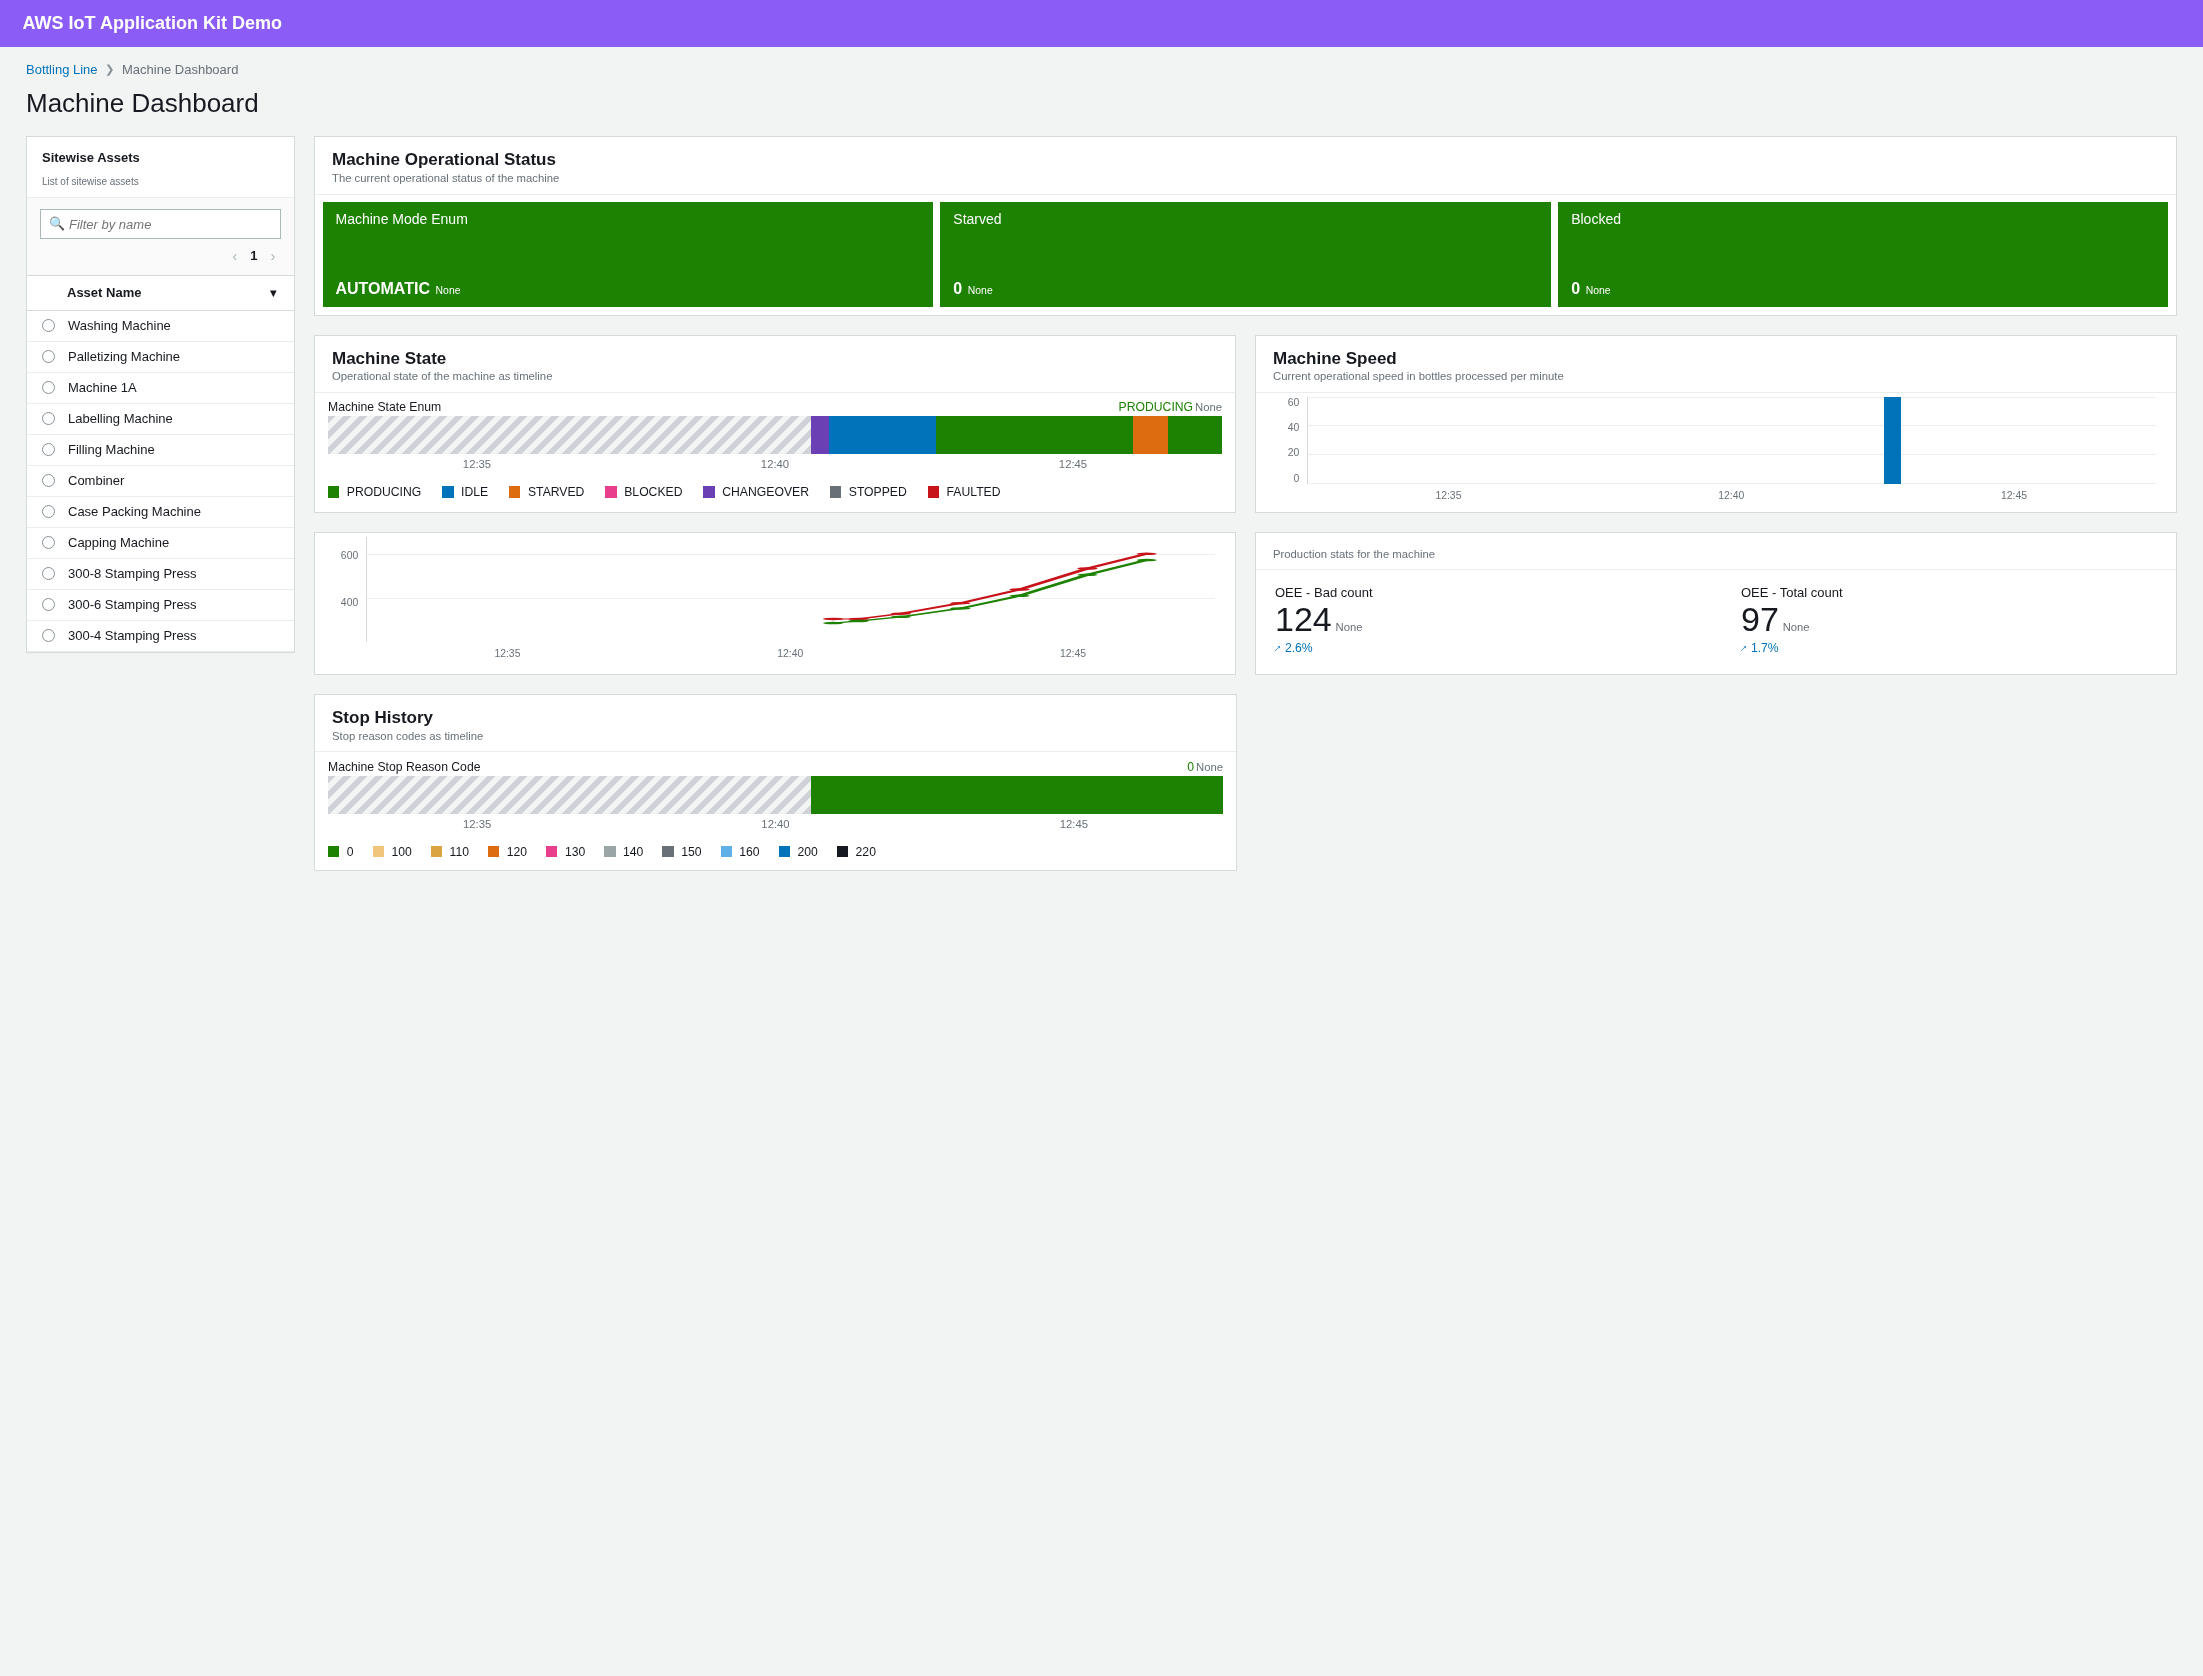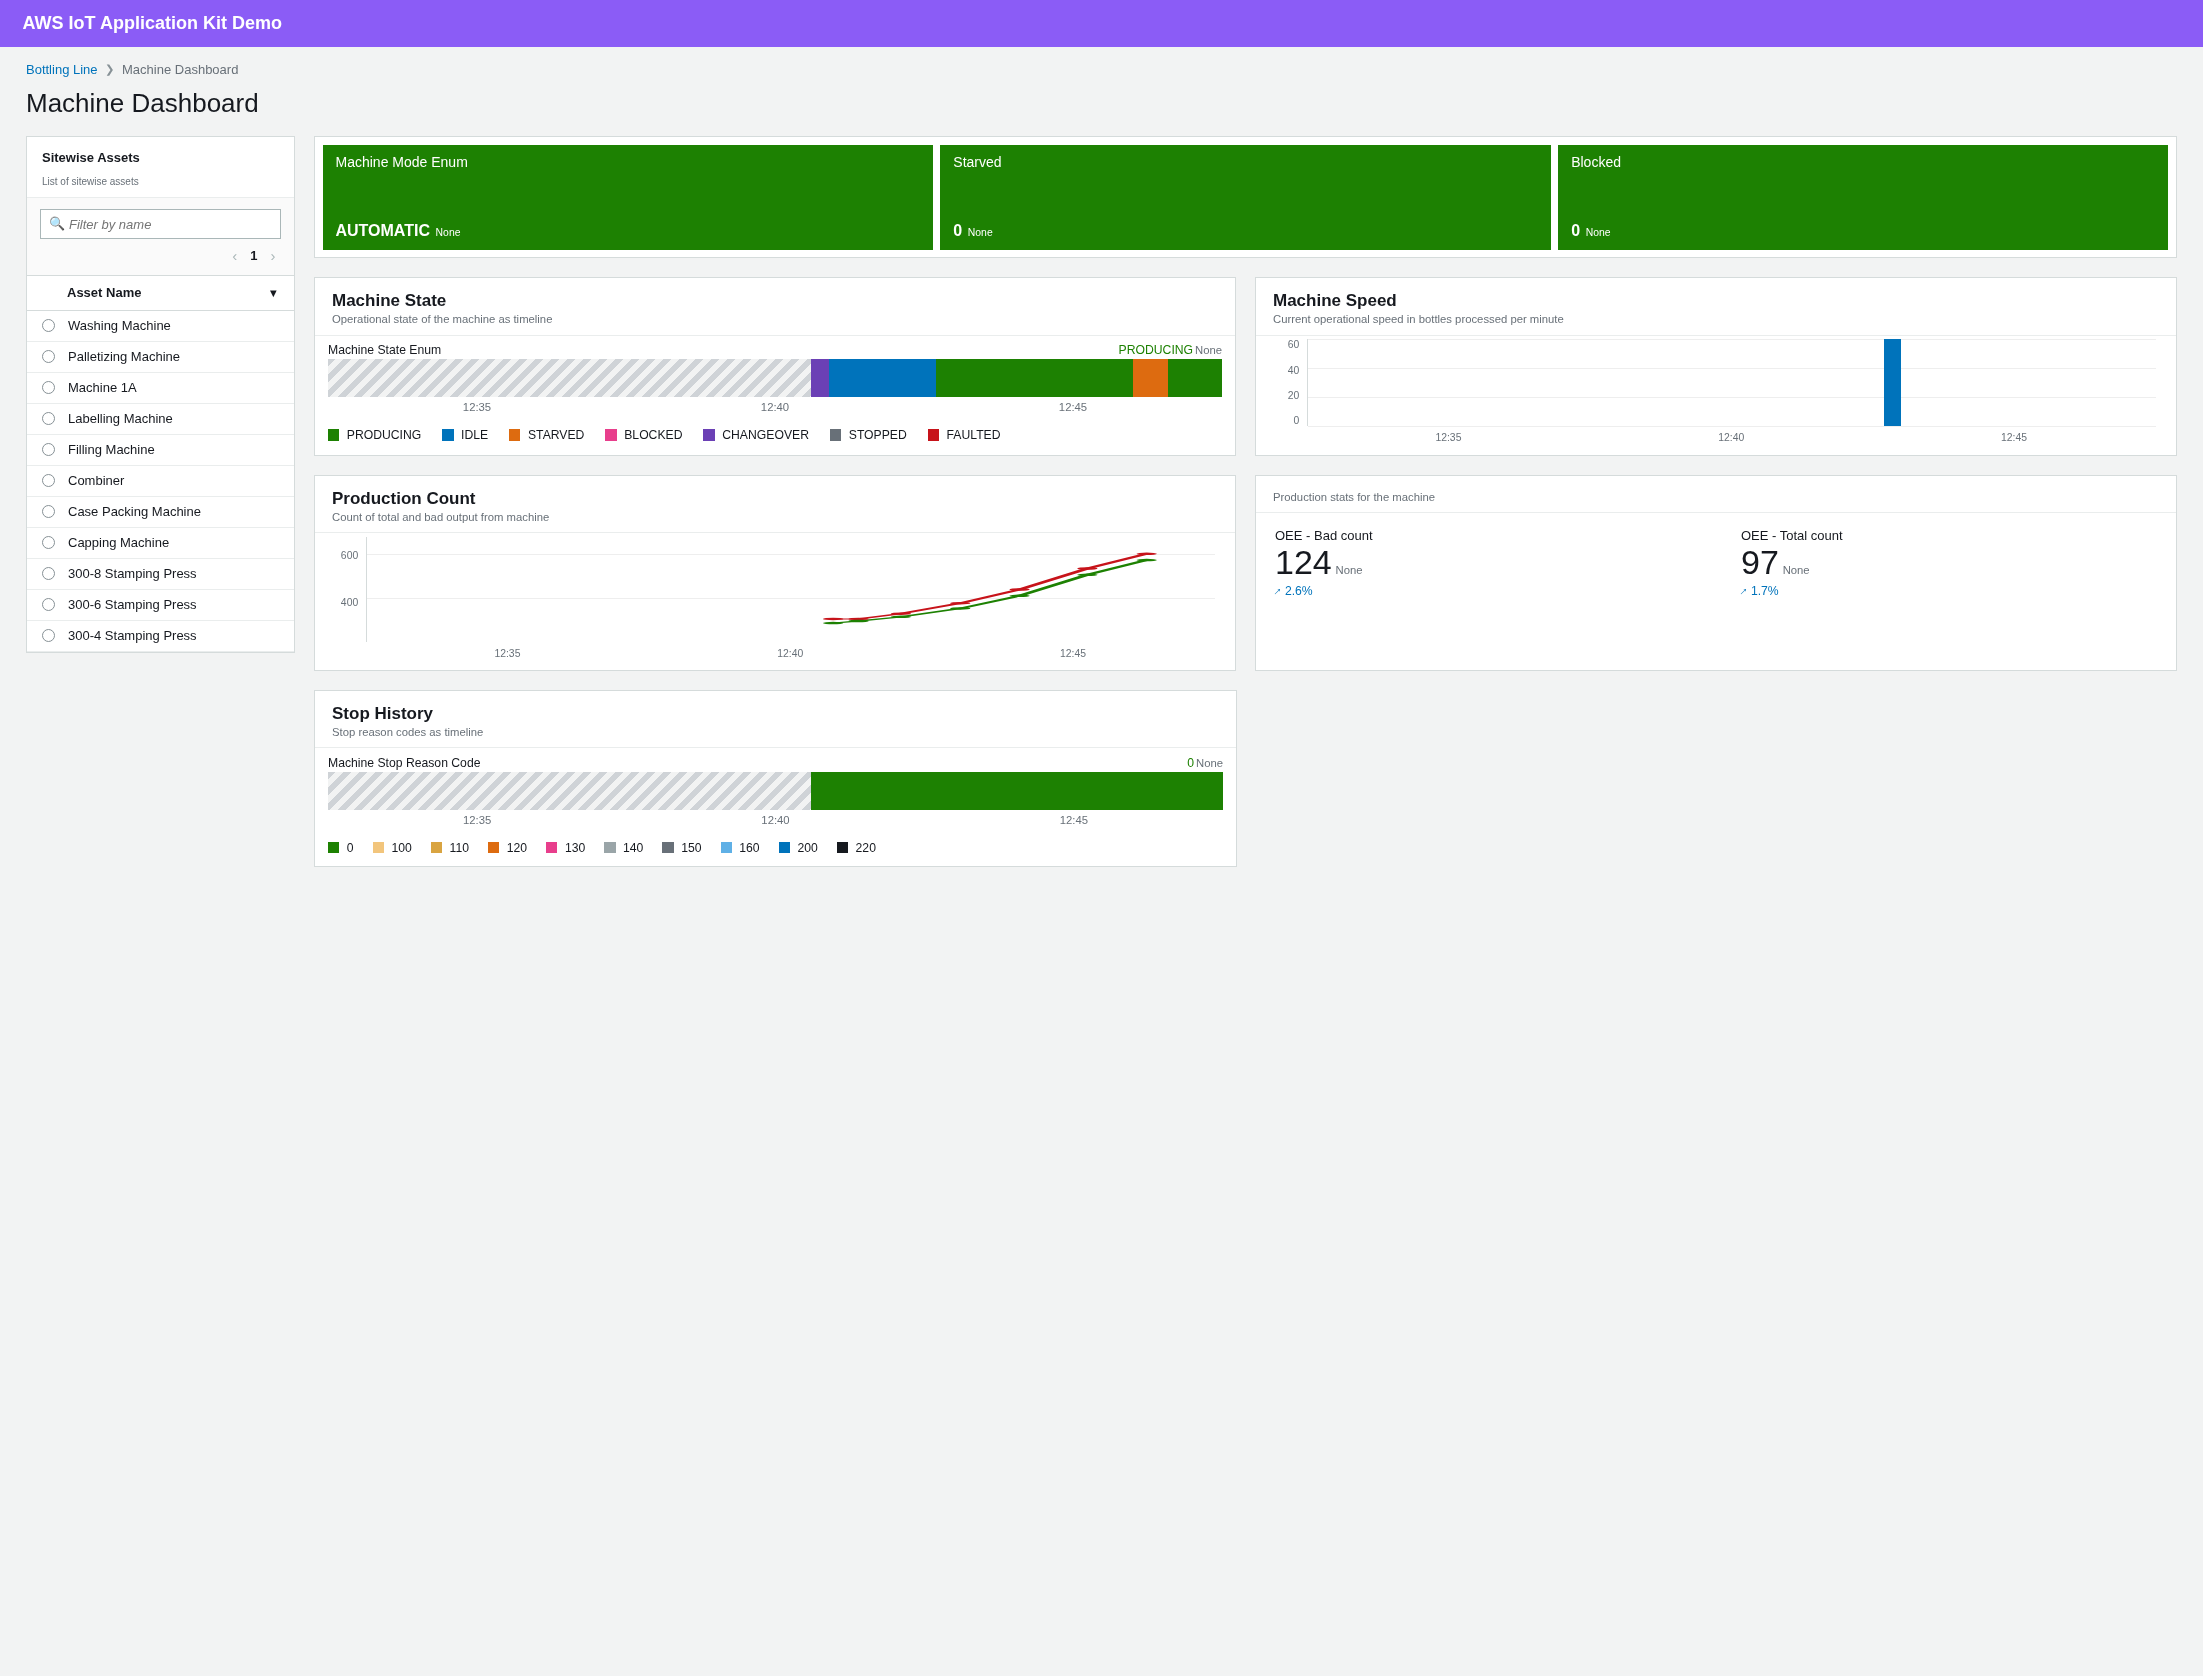--- a/index.html
+++ b/index.html
@@ -146,20 +146,24 @@
           <div class="asset-row">
             <span class="radio"></span>
             <span>300-4 Stamping Press</span>
           </div>
         </div>
     </div>
 
     <div class="main">
 
       <div class="panel">
+        <div class="panel-head">
+          <div class="panel-title">Machine Operational Status</div>
+          <div class="panel-sub">The current operational status of the machine</div>
+        </div>
         <div class="status-row" id="status-tiles">
             <div class="status-tile">
               <div class="st-title">Machine Mode Enum</div>
               <div class="st-val">
                 <span>AUTOMATIC</span>
                 <span class="st-unit">None</span>
               </div>
             </div>
             <div class="status-tile">
               <div class="st-title">Starved</div>
@@ -264,24 +268,20 @@
                   <span>12:45</span>
                 </div>
             </div>
           </div>
         </div>
       </div>
 
       <div class="grid2">
 
         <div class="panel col">
-          <div class="panel-head">
-            <div class="panel-title">Production Count</div>
-            <div class="panel-sub">Count of total and bad output from machine</div>
-          </div>
           <div class="chart-area">
             <div class="chartbox" style="height:122px">
               <div class="yaxis" id="pc-y" style="justify-content:flex-start; gap:36px; padding-top:13px;">
                   <span>600</span>
                   <span>400</span>
                 </div>
               <div class="plot">
                 <div class="grid" style="top:16%"></div>
                 <div class="grid" style="top:58%"></div>
                 <svg class="line" viewBox="0 0 100 100" preserveAspectRatio="none">

